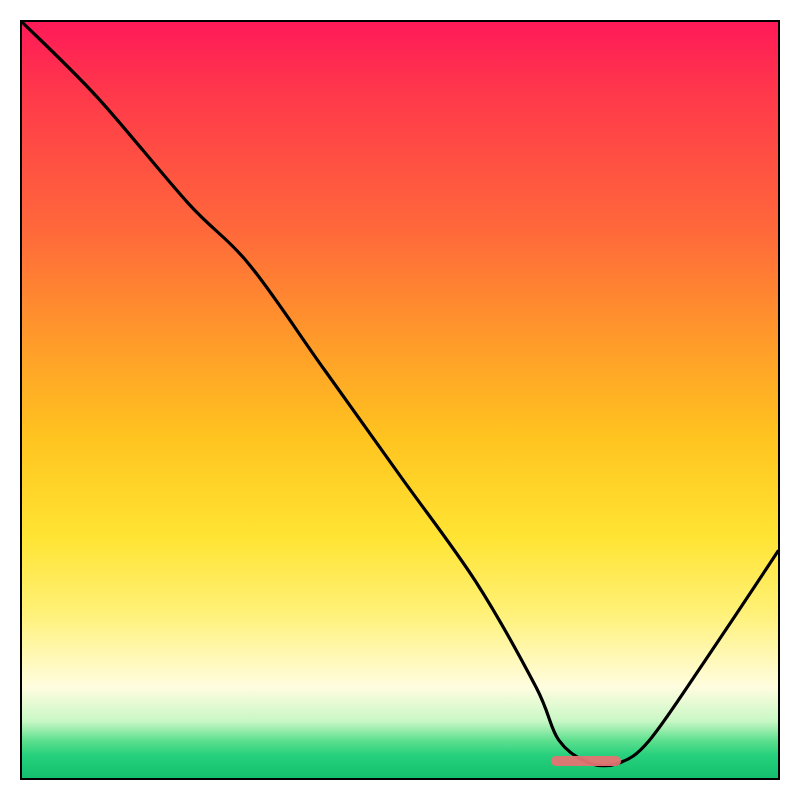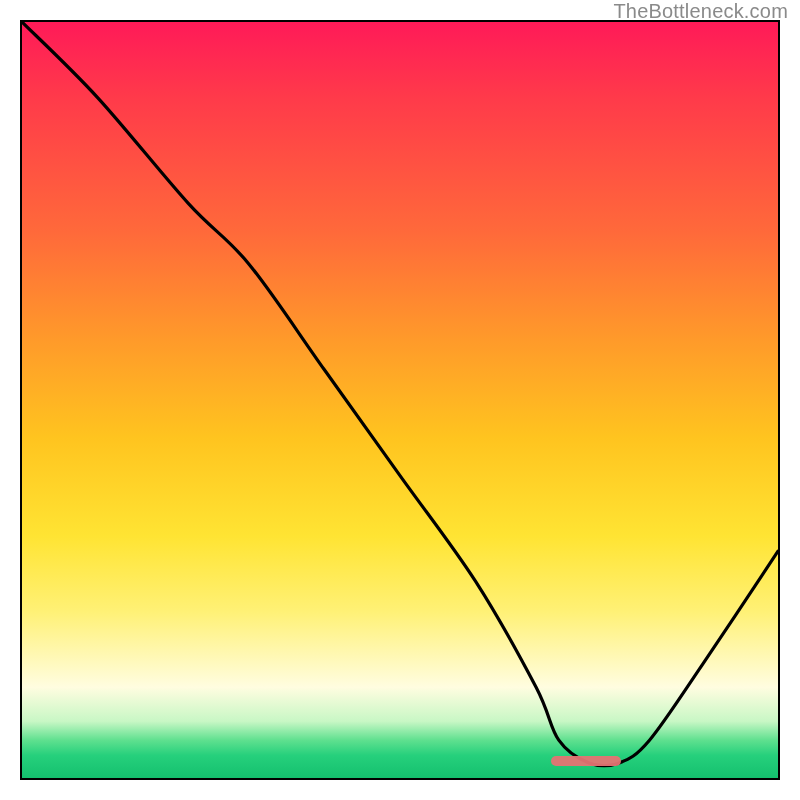--- a/index.html
+++ b/index.html
@@ -64,21 +64,20 @@
     font-size: 20px;
     font-weight: 500;
     color: #8a8a8a;
     letter-spacing: 0.2px;
   }
 </style>
 </head>
 <body>
 
 <div class="chart-wrap">
-  <div class="watermark">TheBottleneck.com</div>
 
   <div class="plot-area">
     <div class="gradient-bg"></div>
 
     <svg class="curve" width="756" height="756" viewBox="0 0 756 756" preserveAspectRatio="none">
       <path id="curve-path" fill="none" stroke="#000000" stroke-width="3.2" stroke-linecap="round" stroke-linejoin="round" d="M 0.0 0.0 C 12.6 12.6, 47.9 45.4, 75.6 75.6 C 103.3 105.8, 141.1 153.7, 166.3 181.4 C 191.5 209.2, 204.1 214.2, 226.8 241.9 C 249.5 269.6, 277.2 312.5, 302.4 347.8 C 327.6 383.0, 352.8 418.3, 378.0 453.6 C 403.2 488.9, 430.9 524.2, 453.6 559.4 C 476.3 594.7, 500.2 638.8, 514.1 665.3 C 527.9 691.7, 527.9 705.6, 536.8 718.2 C 545.6 730.8, 556.9 737.1, 567.0 740.9 C 577.1 744.7, 587.2 744.7, 597.2 740.9 C 607.3 737.1, 613.6 734.6, 627.5 718.2 C 641.3 701.8, 659.0 674.1, 680.4 642.6 C 701.8 611.1, 743.4 548.1, 756.0 529.2"></path>
     </svg>
 
     <div id="marker" class="marker" style="left: 529.2px; width: 69.552px; bottom: 11.632px;"></div>
   </div>

